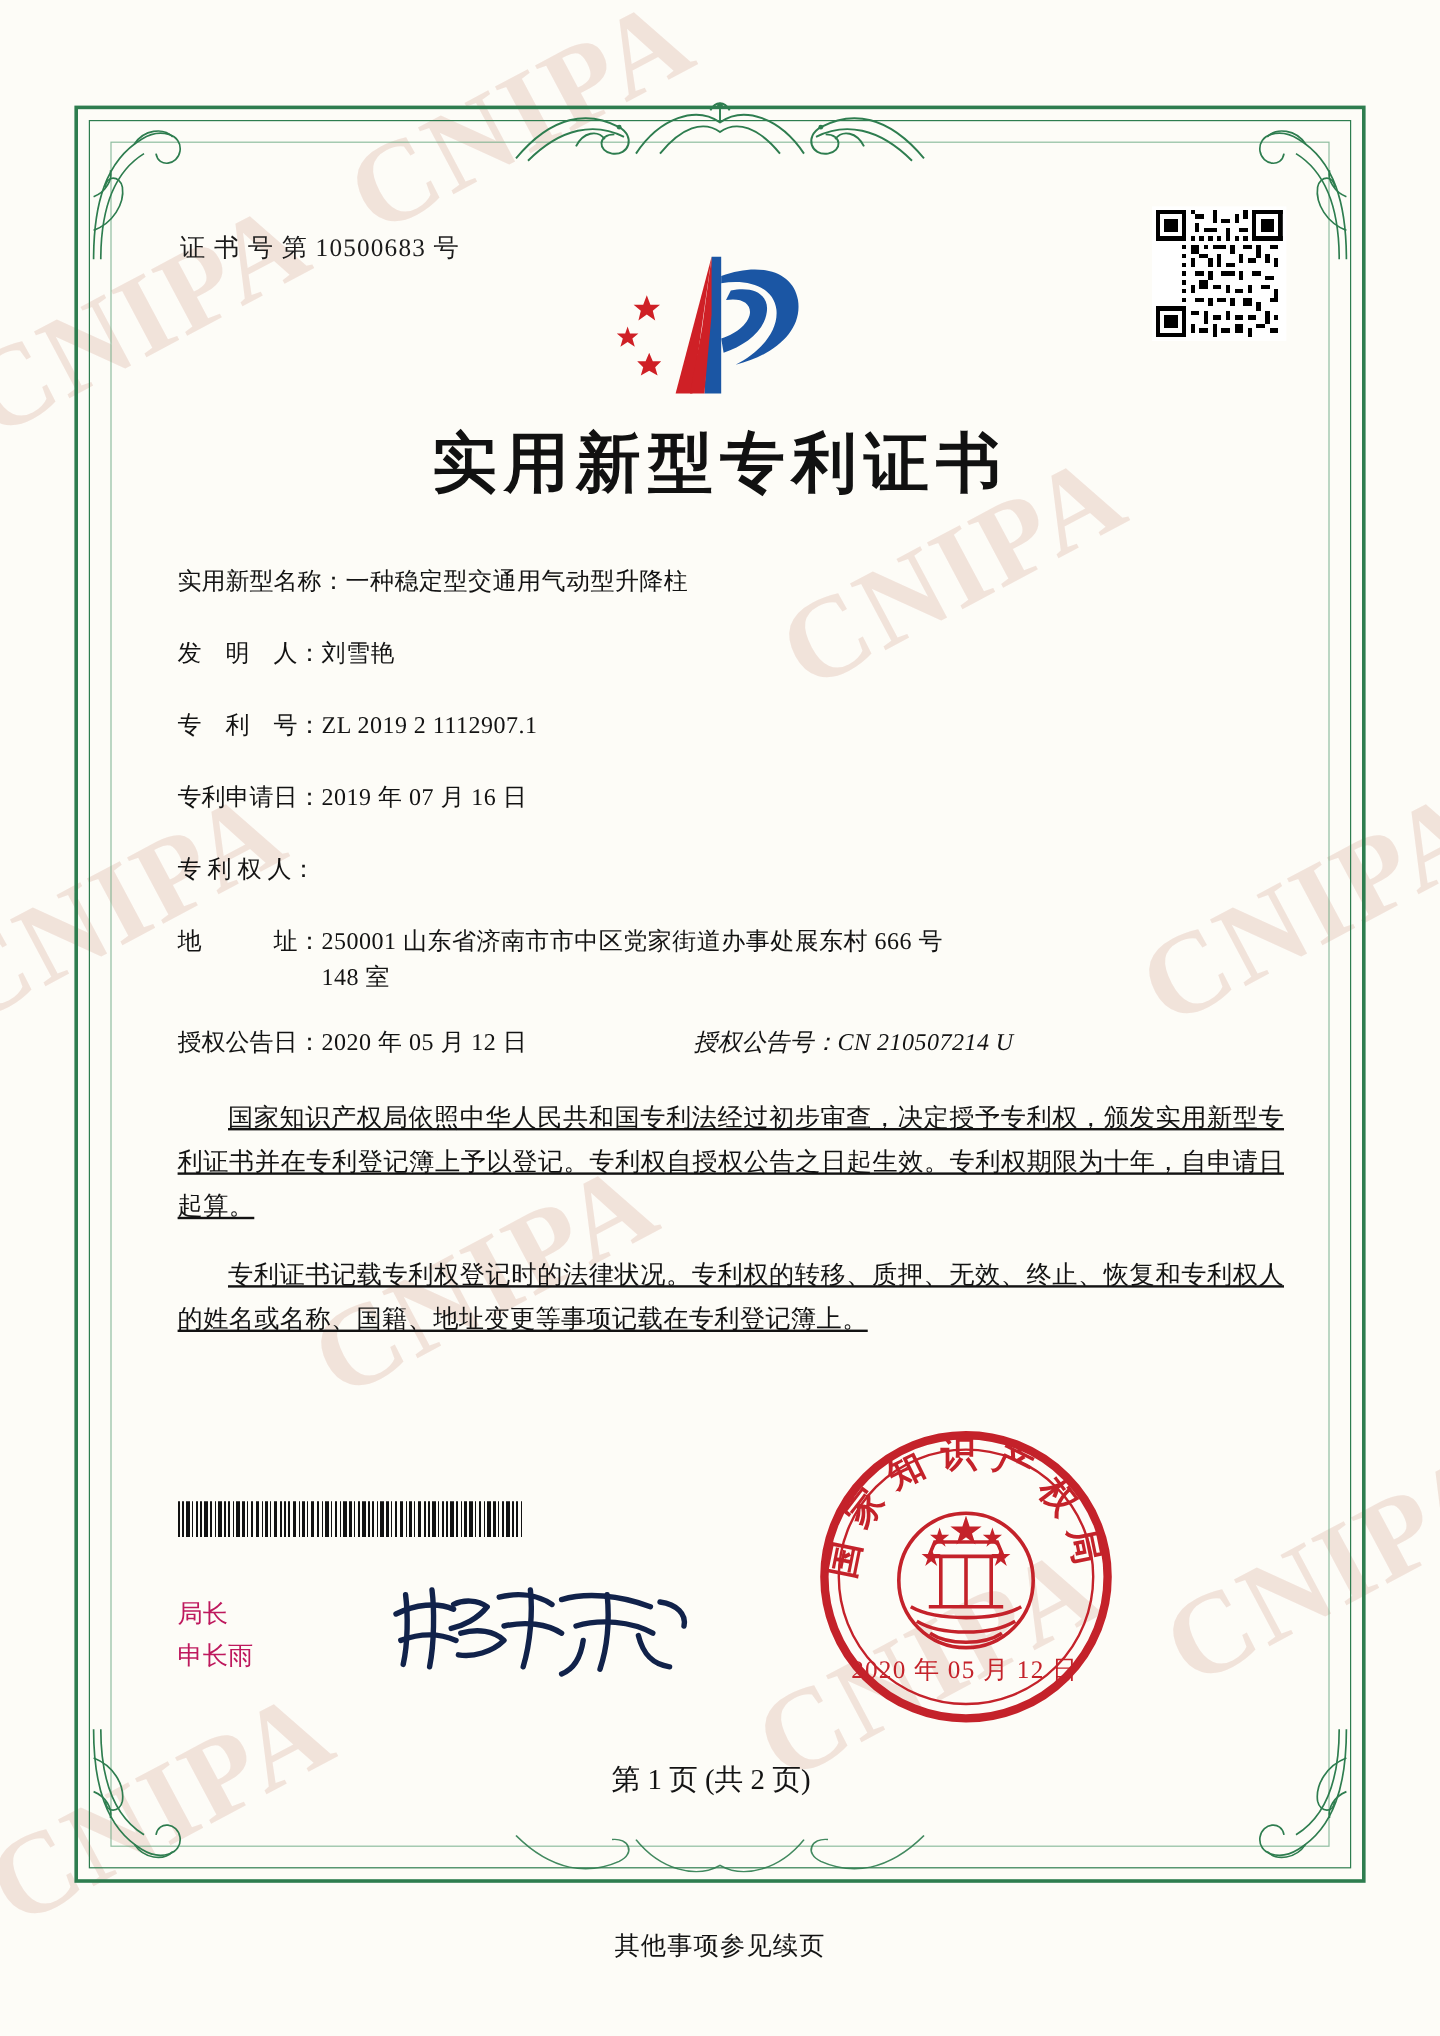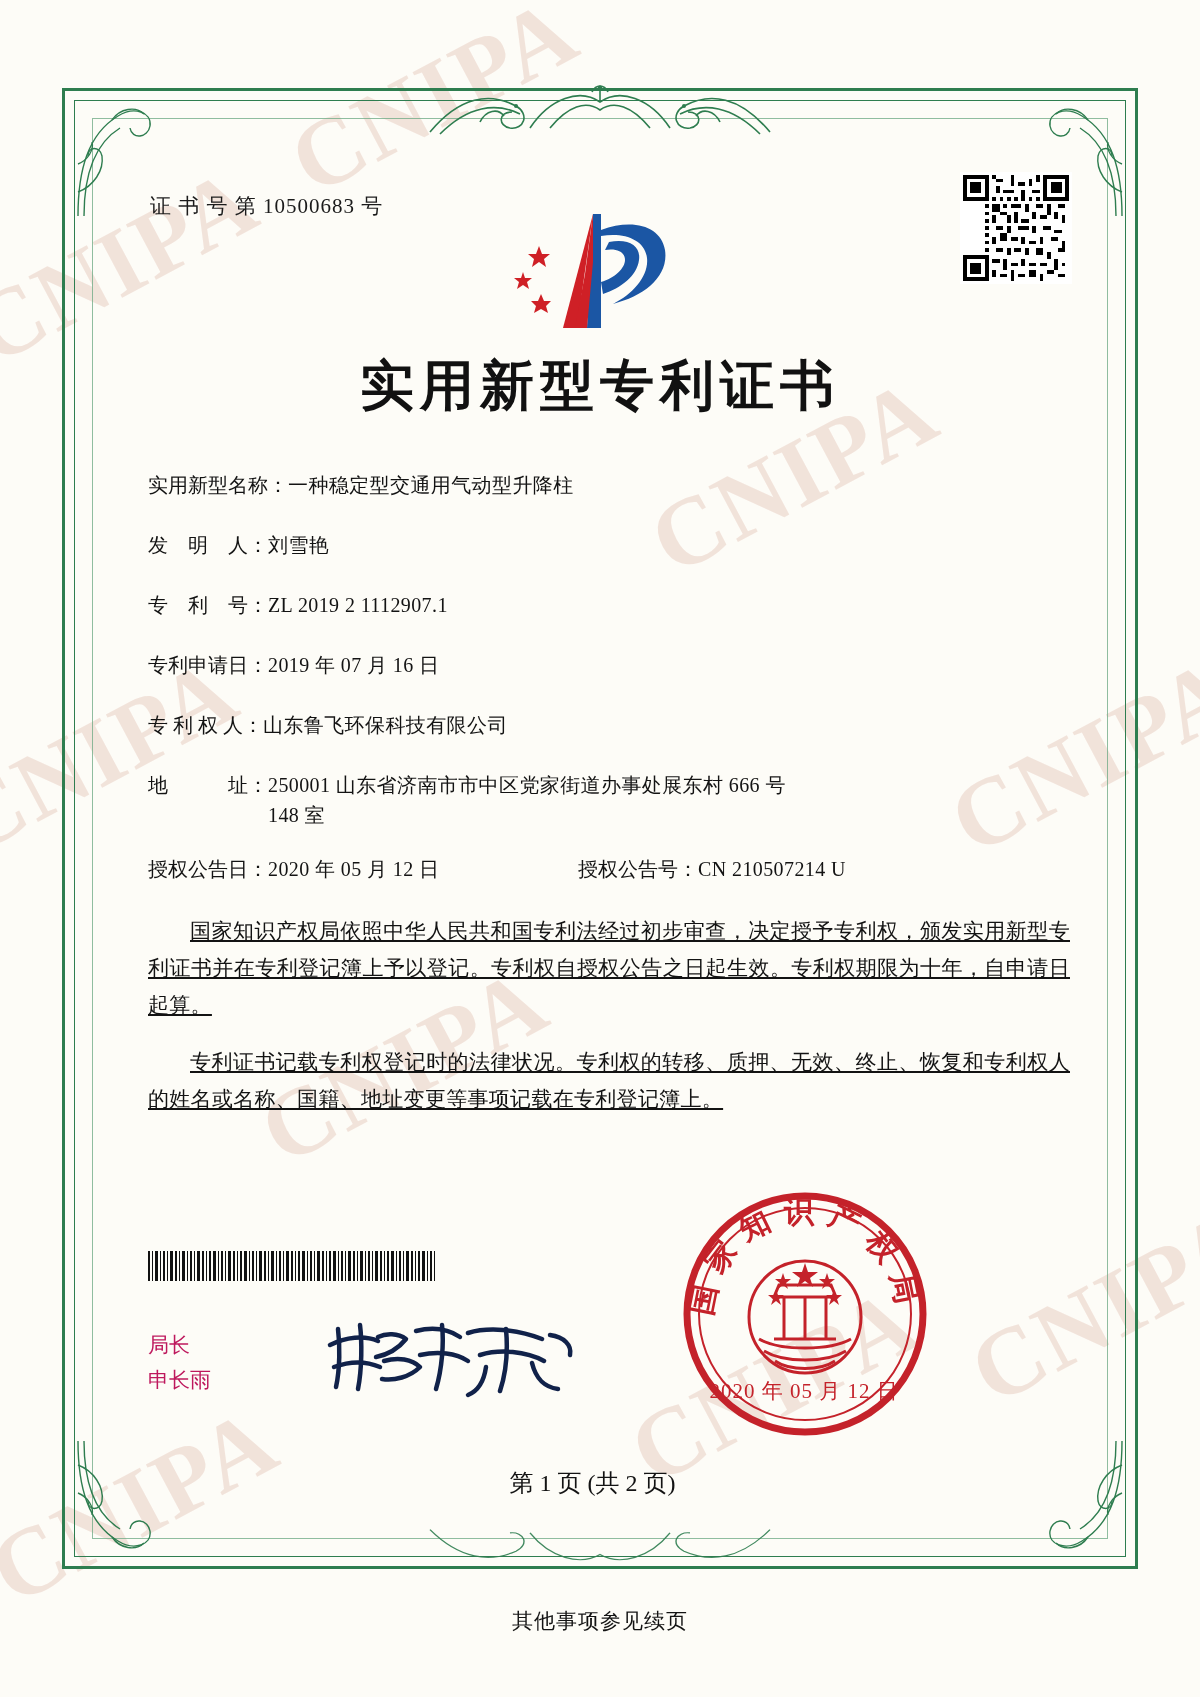--- a/index.html
+++ b/index.html
@@ -153,21 +153,21 @@
     letter-spacing: 0px;
   }
   .f-value {
     flex: 1 1 auto;
     letter-spacing: .4px;
   }
   .f-value .indent2 { display: block; padding-left: 0; }
 
   .row-split { display: flex; }
   .row-split .col-left { flex: 0 0 430px; display: flex; }
-  .row-split .col-right { flex: 1 1 auto; display: flex; }
+  .row-split .col-right { flex: 1 1 auto; display: flex; font-style: italic; }
 
   .para {
     font-size: 21px;
     line-height: 1.75;
     color: #131313;
     text-indent: 42px;
     margin-top: 26px;
     text-align: justify;
     letter-spacing: .3px;
     text-decoration: underline;
@@ -466,21 +466,20 @@
         <span class="f-value">ZL 2019 2 1112907.1</span>
       </div>
 
       <div class="field">
         <span class="f-label">专利申请日：</span>
         <span class="f-value">2019 年 07 月 16 日</span>
       </div>
 
       <div class="field">
         <span class="f-label">专 利 权 人：</span>
-        <span class="f-value">山东鲁飞环保科技有限公司</span>
       </div>
 
       <div class="field" style="margin-bottom:24px;">
         <span class="f-label">地　　　址：</span>
         <span class="f-value">
           <span>250001 山东省济南市市中区党家街道办事处展东村 666 号</span>
           <span class="indent2">148 室</span>
         </span>
       </div>
 

